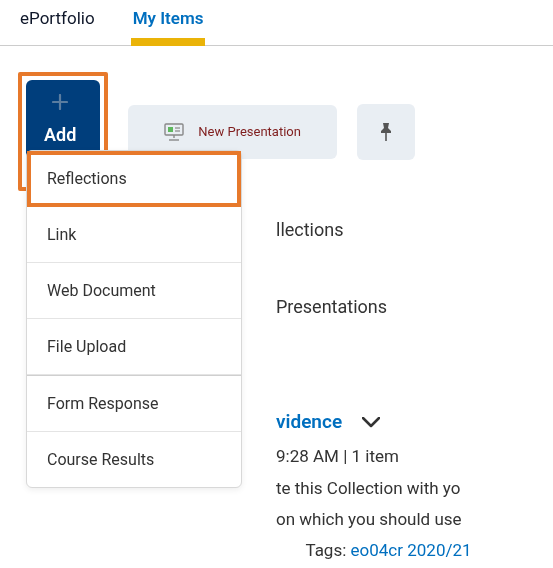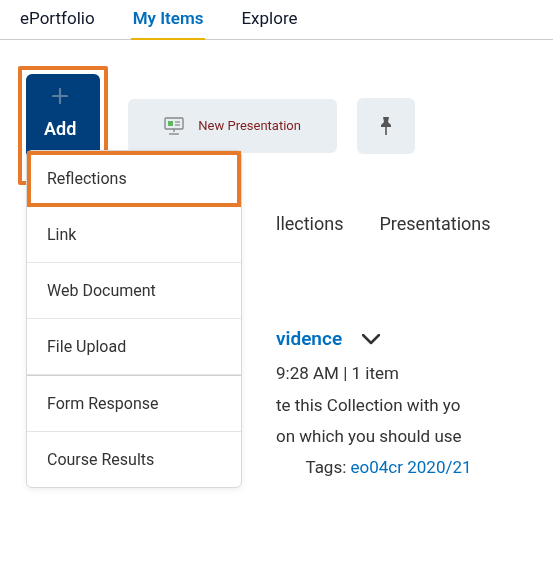--- a/index.html
+++ b/index.html
@@ -1,20 +1,20 @@
 <!DOCTYPE html>
 <html><head>
   <meta charset="utf-8">
   <style>
     * { box-sizing: border-box; margin: 0; padding: 0; font-family: -apple-system, BlinkMacSystemFont, "Segoe UI", Roboto, sans-serif; }
     body { width: 553px; height: 568px; background: #fff; color: #333; overflow: hidden; position: relative; }
 
     .tabbar { display: flex; gap: 34px; padding: 2px 18px 0 18px; border-bottom: 1px solid #ccc; }
     .tabbar .tab { padding: 6px 2px 10px 2px; font-size: 17px; color: #0f172a; cursor: pointer; }
-    .tabbar .tab.active { color: #006fbf; font-weight: 600; border-bottom: 2px solid #eab308; margin-bottom: -1px; }
+    .tabbar .tab.active { color: #006fbf; font-weight: 600; border-bottom: 8px solid #eab308; margin-bottom: -1px; }
 
     .toolbar { display: flex; gap: 20px; padding: 26px 18px 0 18px; align-items: center; }
     .add-wrap { border: 4px solid #e7792b; padding: 4px; border-radius: 2px; }
     .add-btn { display: flex; align-items: center; background: #003e7c; color: #fff; border-radius: 6px; padding: 14px 24px 14px 18px; cursor: pointer; gap: 14px; flex-direction: column; }
     .plus-icon svg { display:block; }
     .add-label { font-size: 18px; font-weight: 600; }
     .chevron-down svg { display:block; }
 
     .ghost-btn { display: flex; align-items: center; gap: 14px; background: #e9eef3; border-radius: 6px; padding: 18px 36px; cursor: pointer; }
     .ghost-btn .label { font-size: 13px; color: #7f1d1d; }
@@ -22,37 +22,36 @@
 
     .push-btn { background: #e9eef3; border-radius: 6px; padding: 18px 20px; cursor: pointer; display:flex; align-items:center; justify-content:center; }
     .push-btn svg { display:block; }
 
     .dropdown { position: absolute; left: 26px; top: 150px; width: 216px; background: #fff; border: 1px solid #d8d8d8; border-radius: 6px; box-shadow: 0 2px 6px rgba(0,0,0,0.07); z-index: 5; }
     .dropdown .item { padding: 18px 20px; font-size: 16px; color: #333; border-bottom: 1px solid #e4e4e4; cursor: pointer; }
     .dropdown .item:last-child { border-bottom: none; }
     .dropdown .item.highlighted { outline: 4px solid #e7792b; outline-offset: -4px; }
     .dropdown hr { border: none; border-top: 1px solid #cfcfcf; margin: 0; }
 
-    .filter-row { display:flex; gap: 36px; padding: 28px 0 0 276px; font-size: 18px; color: #333; }
+    .filter-row { display:flex; gap: 56px; padding: 28px 0 0 276px; font-size: 18px; color: #333; flex-direction: column; }
 
     .content { padding: 90px 12px 0 276px; font-size: 17px; line-height: 1.6; }
     .evidence-title { color: #006fbf; font-size: 19px; font-weight: 600; display:inline-flex; align-items:center; gap:20px; }
     .evidence-title svg { display:inline-block; }
     .meta { color: #333; margin-top: 6px; }
     .desc { margin-top: 4px; }
     .tags { text-align: center; margin-top: 4px; font-size: 17px; padding-right: 40px; }
     .tags .tag-link { color: #006fbf; }
   </style>
 </head>
 <body>
 
 <div class="tabbar">
   <div class="tab">ePortfolio</div>
   <div class="tab active">My Items</div>
-  <div class="tab">Explore</div>
 </div>
 
 <div class="toolbar">
   <div class="add-wrap">
     <div class="add-btn">
       <span class="plus-icon">
         <svg width="16" height="16" viewBox="0 0 16 16">
             <path d="M8 1v14M1 8h14" stroke="#5a7da0" stroke-width="2.2" stroke-linecap="round"></path>
           </svg>
       </span>

